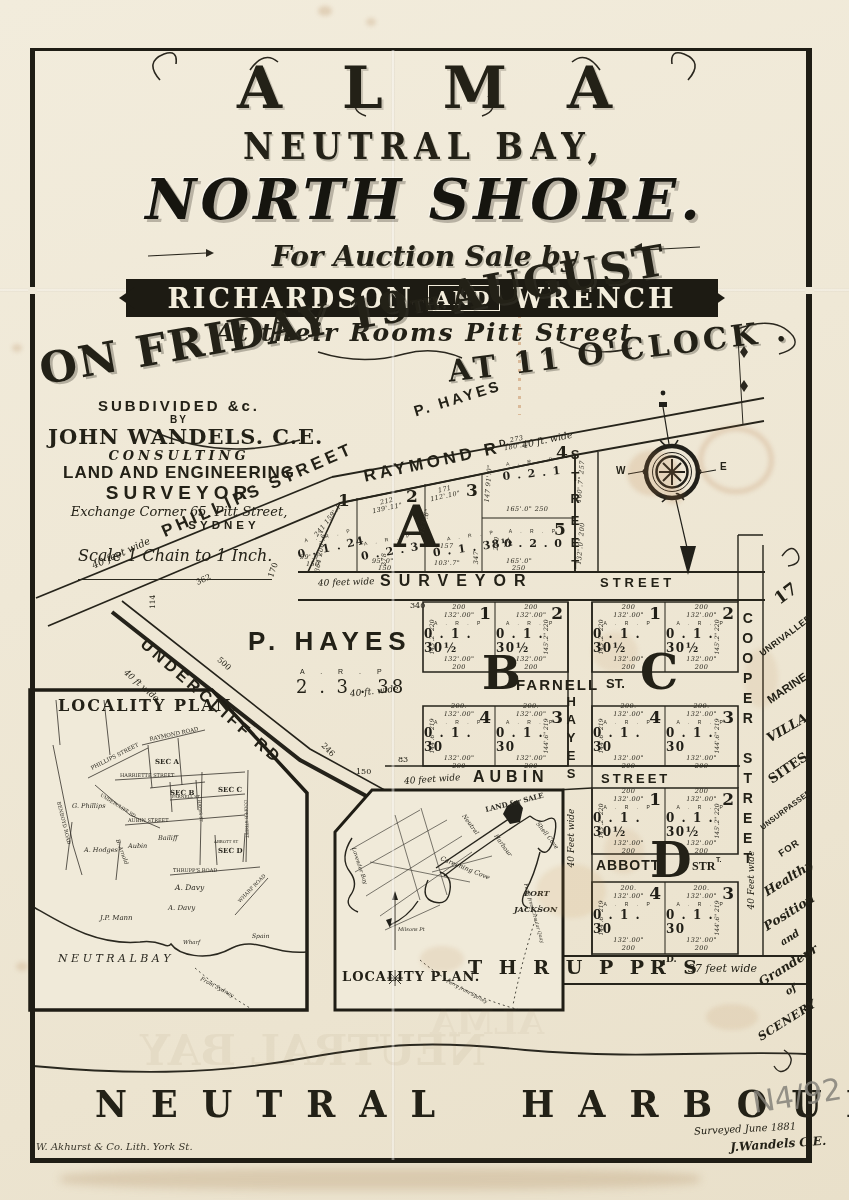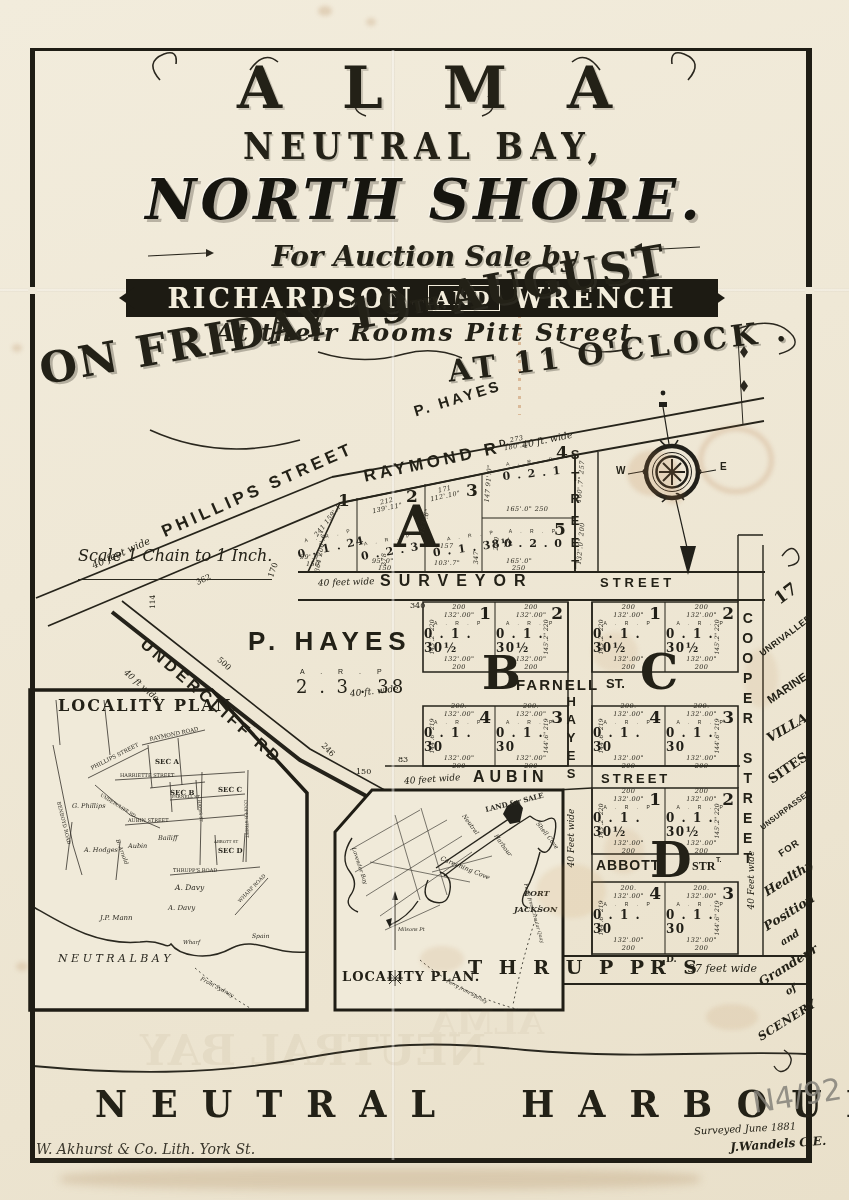--- a/index.html
+++ b/index.html
@@ -228,20 +228,30 @@
     <span style="font-size:19px;margin:0 14px;border:1px solid #f3eddc;padding:1px 6px;">AND</span>
     <span style="font-size:27px;">WRENCH</span>
   </div>
   <div class="lbl ctr ser b it" style="left:0;top:320px;width:849px;font-size:25px;letter-spacing:2px;">At their Rooms Pitt Street</div>
   <div class="lbl" style="left:36px;top:348px;transform:rotate(-10deg);transform-origin:left top;">
     <span class="ser b" style="font-size:43px;letter-spacing:2px;text-shadow:2.5px 2.5px 0 rgba(70,65,55,.35);">ON FRIDAY 19</span><sup class="ser b" style="font-size:17px;text-shadow:1.5px 1.5px 0 rgba(70,65,55,.35);">TH.</sup>
     <span class="ser b" style="font-size:43px;letter-spacing:2px;text-shadow:2.5px 2.5px 0 rgba(70,65,55,.35);">AUGUST</span>
   </div>
   <div class="lbl ser b" style="left:446px;top:356px;font-size:30px;letter-spacing:4px;transform:rotate(-7deg);transform-origin:left top;text-shadow:2px 2px 0 rgba(70,65,55,.35);">AT 11 O'CLOCK .</div>
 
+  <div class="lbl ctr" style="left:48px;top:398px;width:262px;">
+    <div class="san b" style="font-size:15px;letter-spacing:3px;">SUBDIVIDED &amp;c.</div>
+    <div class="san b" style="font-size:10px;letter-spacing:2px;margin-top:1px;">BY</div>
+    <div class="ser b" style="font-size:21px;letter-spacing:1px;margin-top:1px;">JOHN WANDELS. C.E.</div>
+    <div class="ser b it" style="font-size:13px;letter-spacing:4px;margin-top:1px;">CONSULTING</div>
+    <div class="san b" style="font-size:17px;letter-spacing:1px;margin-top:1px;">LAND AND ENGINEERING</div>
+    <div class="san b" style="font-size:19px;letter-spacing:5px;margin-top:1px;">SURVEYOR</div>
+    <div class="ser it" style="font-size:13px;margin-top:2px;">Exchange Corner 65, Pitt Street,</div>
+    <div class="san b" style="font-size:11.5px;letter-spacing:4px;margin-top:1px;padding-left:90px;">SYDNEY</div>
+  </div>
   <div class="lbl ser it" style="left:78px;top:548px;font-size:16px;border-bottom:1px solid #2b291f;padding-bottom:14px;">Scale 1 Chain to 1 Inch.</div>
 
   <div class="lbl san b" style="left:616px;top:466px;font-size:10px;">W</div>
   <div class="lbl san b" style="left:720px;top:462px;font-size:10px;">E</div>
 
   <div class="lbl san b" style="left:412px;top:404px;font-size:15px;letter-spacing:3px;transform:rotate(-17deg);transform-origin:left top;">P. HAYES</div>
 
   <div class="lbl" style="left:362px;top:468px;transform:rotate(-12deg);transform-origin:left top;">
     <span class="san b" style="font-size:17px;letter-spacing:4px;">RAYMOND R</span><sup class="san b" style="font-size:9px;">D.</sup>
     <span class="ser it" style="font-size:9.5px;margin-left:8px;">40 ft. wide</span>
@@ -495,15 +505,15 @@
   <div class="lbl ser b" style="left:58px;top:698px;font-size:16px;letter-spacing:2px;">LOCALITY PLAN.</div>
   <div class="lbl ser b" style="left:342px;top:970px;font-size:13px;letter-spacing:1px;">LOCALITY PLAN.</div>
 
   <div class="ghost" style="left:140px;top:1026px;font-size:42px;transform:scaleX(-1);opacity:.07;">NEUTRAL BAY</div>
   <div class="ghost" style="left:430px;top:1002px;font-size:34px;transform:scaleX(-1);opacity:.05;">ALMA</div>
 
   <div class="lbl ser b" style="left:95px;top:1086px;font-size:35px;letter-spacing:24px;word-spacing:26px;transform:scaleY(1.08);">NEUTRAL HARBOUR</div>
   <div class="lbl" style="left:752px;top:1080px;font-family:'DejaVu Sans',sans-serif;font-size:30px;color:#85827a;transform:rotate(-9deg);opacity:.85;">N4/92</div>
   <div class="lbl ser it" style="left:694px;top:1124px;font-size:10px;transform:rotate(-3deg);">Surveyed June 1881</div>
   <div class="lbl ser it b" style="left:730px;top:1138px;font-size:12px;transform:rotate(-4deg);">J.Wandels C.E.</div>
-  <div class="lbl ser it" style="left:36px;top:1142px;font-size:14px;color:#3a372c;">W. Akhurst &amp; Co. Lith. York St.</div>
+  <div class="lbl ser it" style="left:36px;top:1142px;font-size:10px;color:#3a372c;">W. Akhurst &amp; Co. Lith. York St.</div>
 
 </div>
 
 </body></html>

